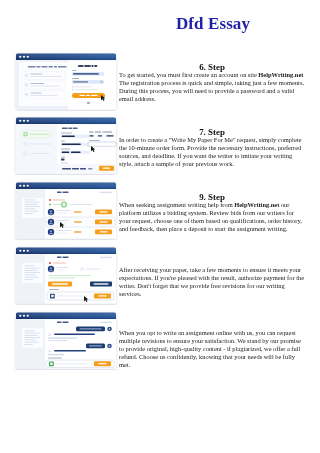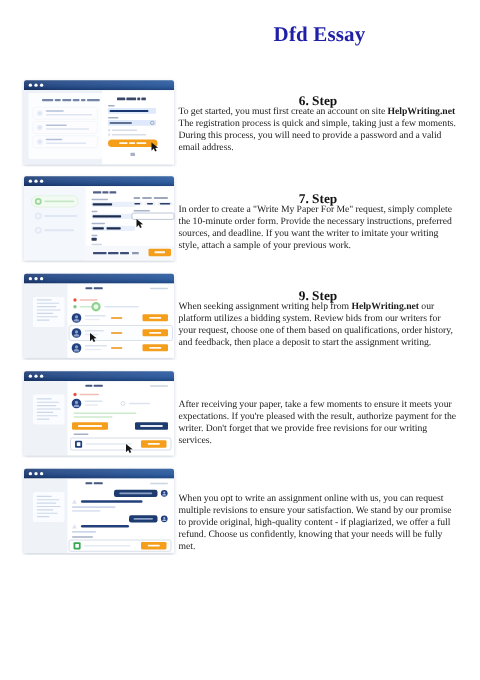--- a/index.html
+++ b/index.html
@@ -1,21 +1,21 @@
 <!DOCTYPE html>
 <html><head>
 <meta charset="utf-8">
 <style>
   html,body{margin:0;padding:0;background:#fff;}
   body{width:320px;height:453px;font-family:"Liberation Serif",serif;overflow:hidden;
        -webkit-font-smoothing:antialiased;}
   .page{position:relative;width:320px;height:453px;background:#fff;}
 
   .title{position:absolute;left:120px;width:186px;top:17px;text-align:center;
-         color:#1f1fa8;font-weight:bold;font-size:14px;line-height:14px;letter-spacing:0.1px;}
+         color:#1f1fa8;font-weight:bold;font-size:17px;line-height:14px;letter-spacing:0.1px;}
 
   .shot{position:absolute;left:14px;width:104px;}
   .shot svg{display:block;width:104px;height:60px;filter:blur(0.25px);}
 
   .txtcol{position:absolute;left:119px;width:186px;}
   .step-head{position:absolute;left:0;width:186px;top:-9px;font-weight:bold;text-align:center;
              font-size:8.9px;line-height:10px;color:#111;}
   .step-body{font-size:6.45px;line-height:7.95px;color:#1a1a1a;text-align:left;
              word-spacing:-0.1px;}
   .step-body b{font-weight:bold;}

